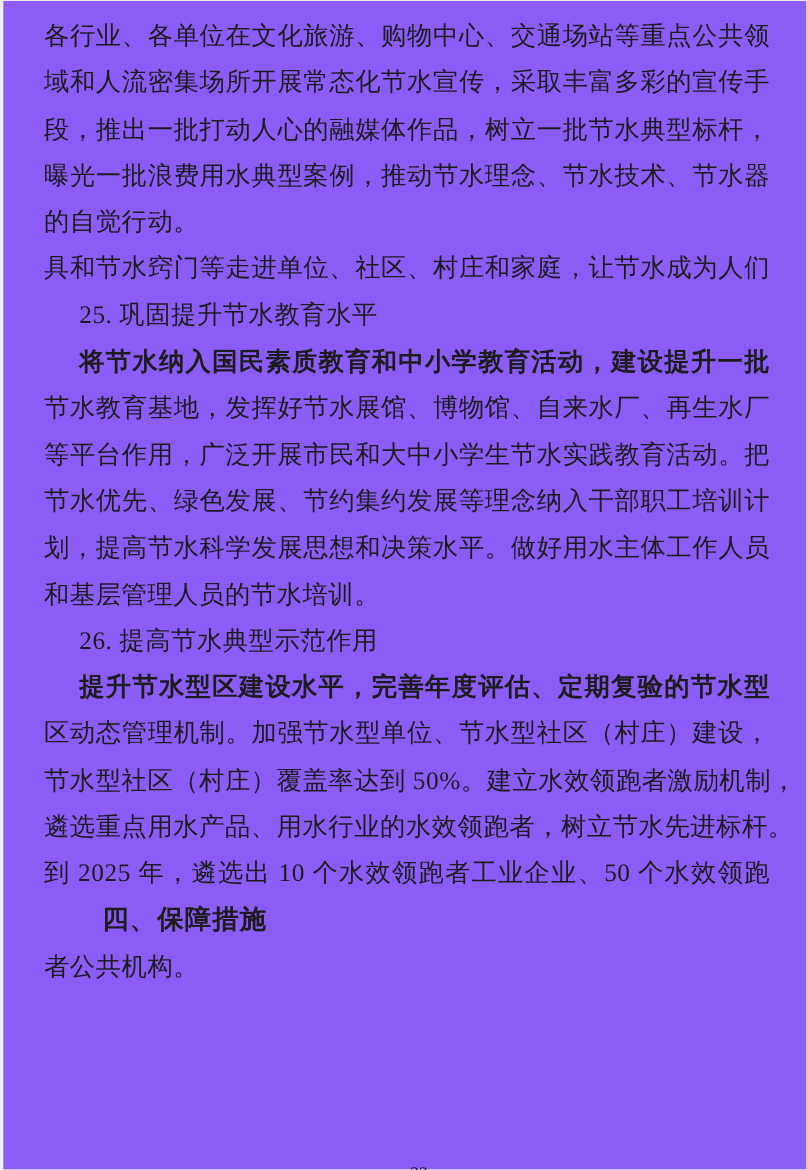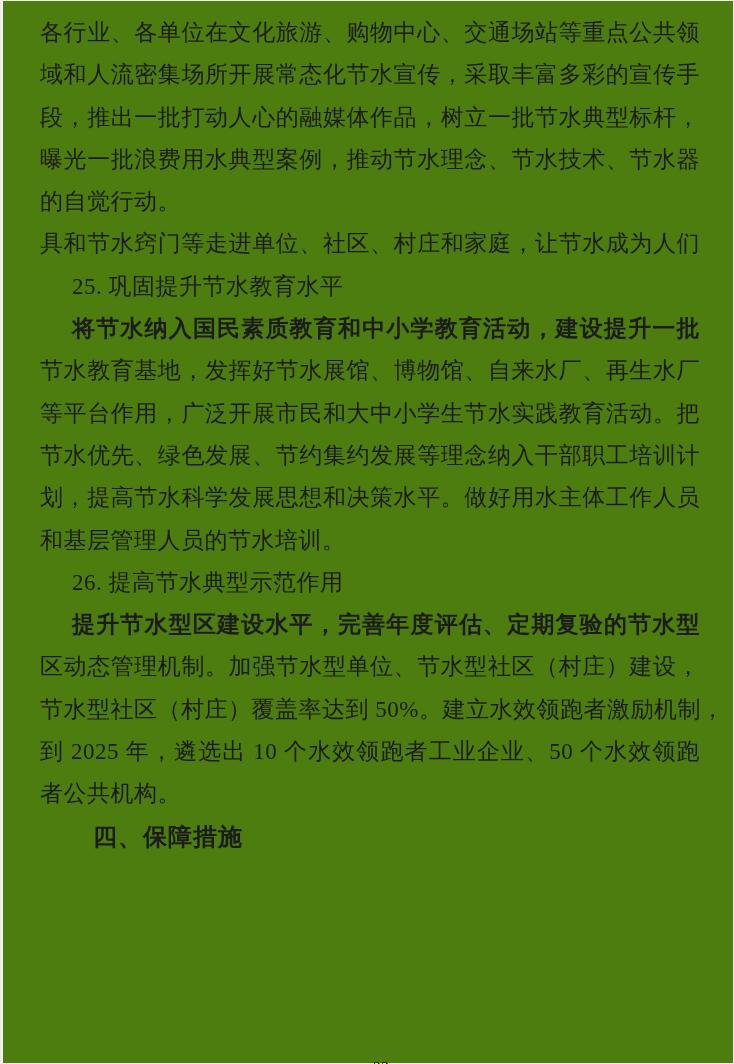--- a/index.html
+++ b/index.html
@@ -4,21 +4,21 @@
 <style>
   html, body {
     margin: 0;
     padding: 0;
     background: #ffffff;
   }
   .page {
     position: relative;
     width: 734px;
     height: 1064px;
-    background: #4d7c0f;
+    background: #8b5cf6;
     box-shadow: inset 0 0 0 1px #ececec, inset 3px 0 0 #f2f2f2;
     overflow: hidden;
     font-family: "Liberation Serif", "DejaVu Serif", serif;
     color: #1c1c1c;
   }
   .text-block {
     position: absolute;
     left: 40px;
     top: 12px;
     width: 660px;
@@ -89,23 +89,24 @@
     <div class="line">等平台作用，广泛开展市民和大中小学生节水实践教育活动。把</div>
     <div class="line">节水优先、绿色发展、节约集约发展等理念纳入干部职工培训计</div>
     <div class="line">划，提高节水科学发展思想和决策水平。做好用水主体工作人员</div>
     <div class="line last">和基层管理人员的节水培训。</div>
 
     <div class="line clause-heading">26. 提高节水典型示范作用</div>
 
     <div class="line indent">提升节水型区建设水平，完善年度评估、定期复验的节水型</div>
     <div class="line">区动态管理机制。加强节水型单位、节水型社区（村庄）建设，</div>
     <div class="line">节水型社区（村庄）覆盖率达到 50%。建立水效领跑者激励机制，</div>
+    <div class="line">遴选重点用水产品、用水行业的水效领跑者，树立节水先进标杆。</div>
     <div class="line">到 2025 年，遴选出 10 个水效领跑者工业企业、50 个水效领跑</div>
+    <div class="line section-heading">四、保障措施</div>
+
     <div class="line last">者公共机构。</div>
-
-    <div class="line section-heading">四、保障措施</div>
 
   </div>
 
   <div class="footer">
     <span class="page-number">23</span>
   </div>
 </div>
 
 </body></html>

